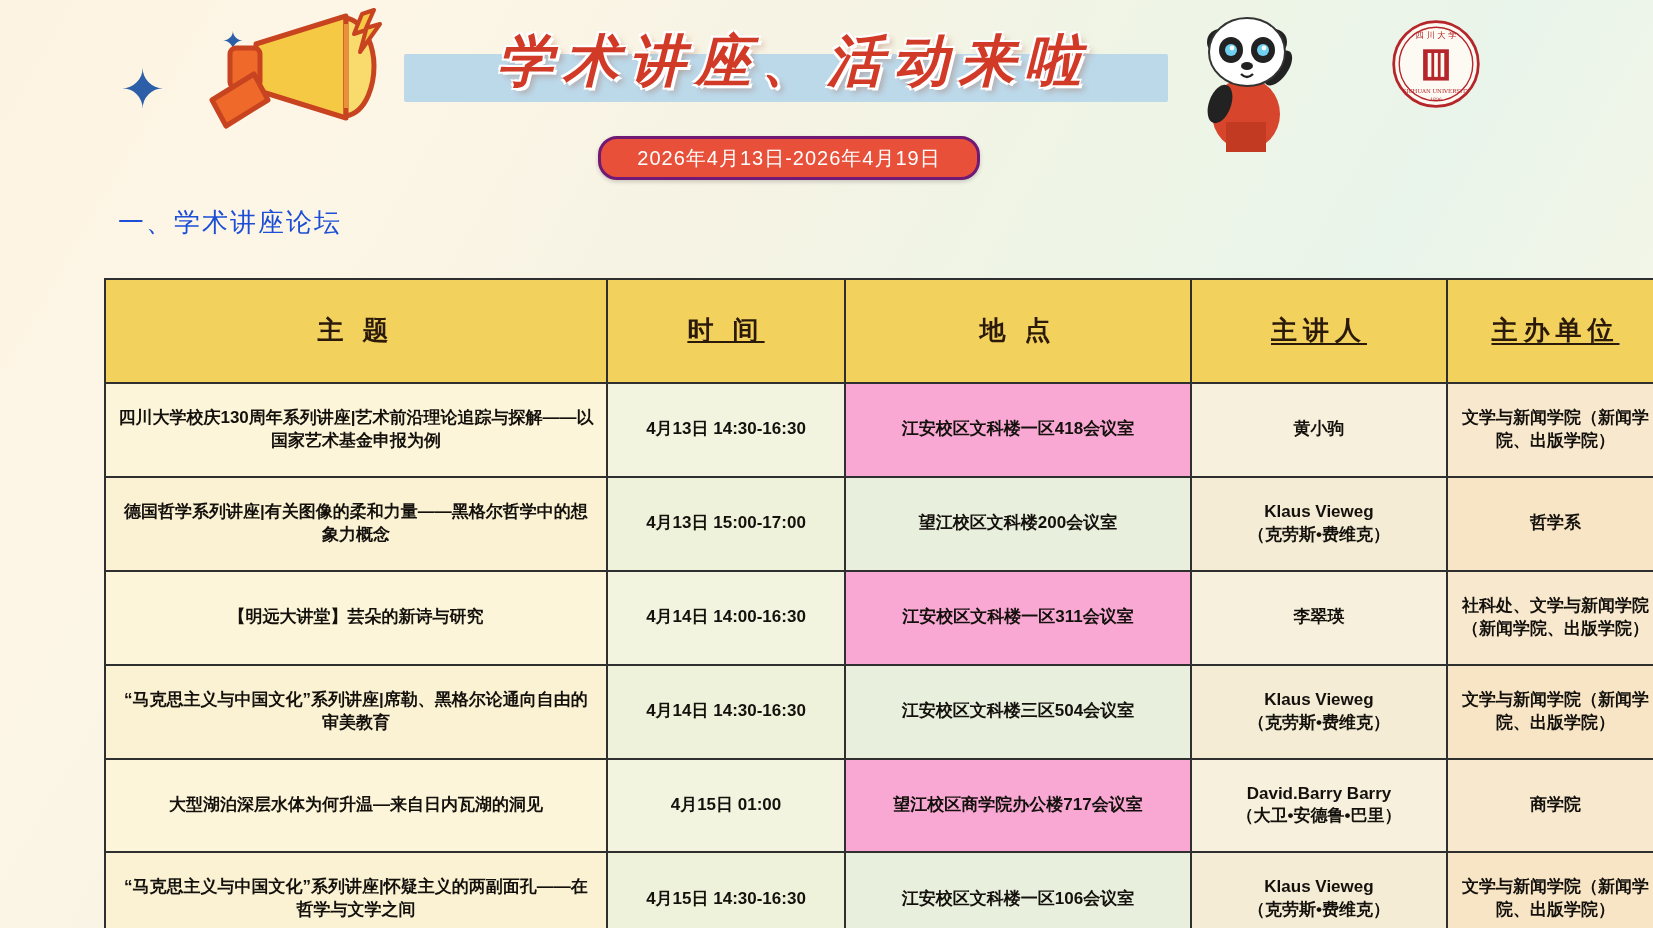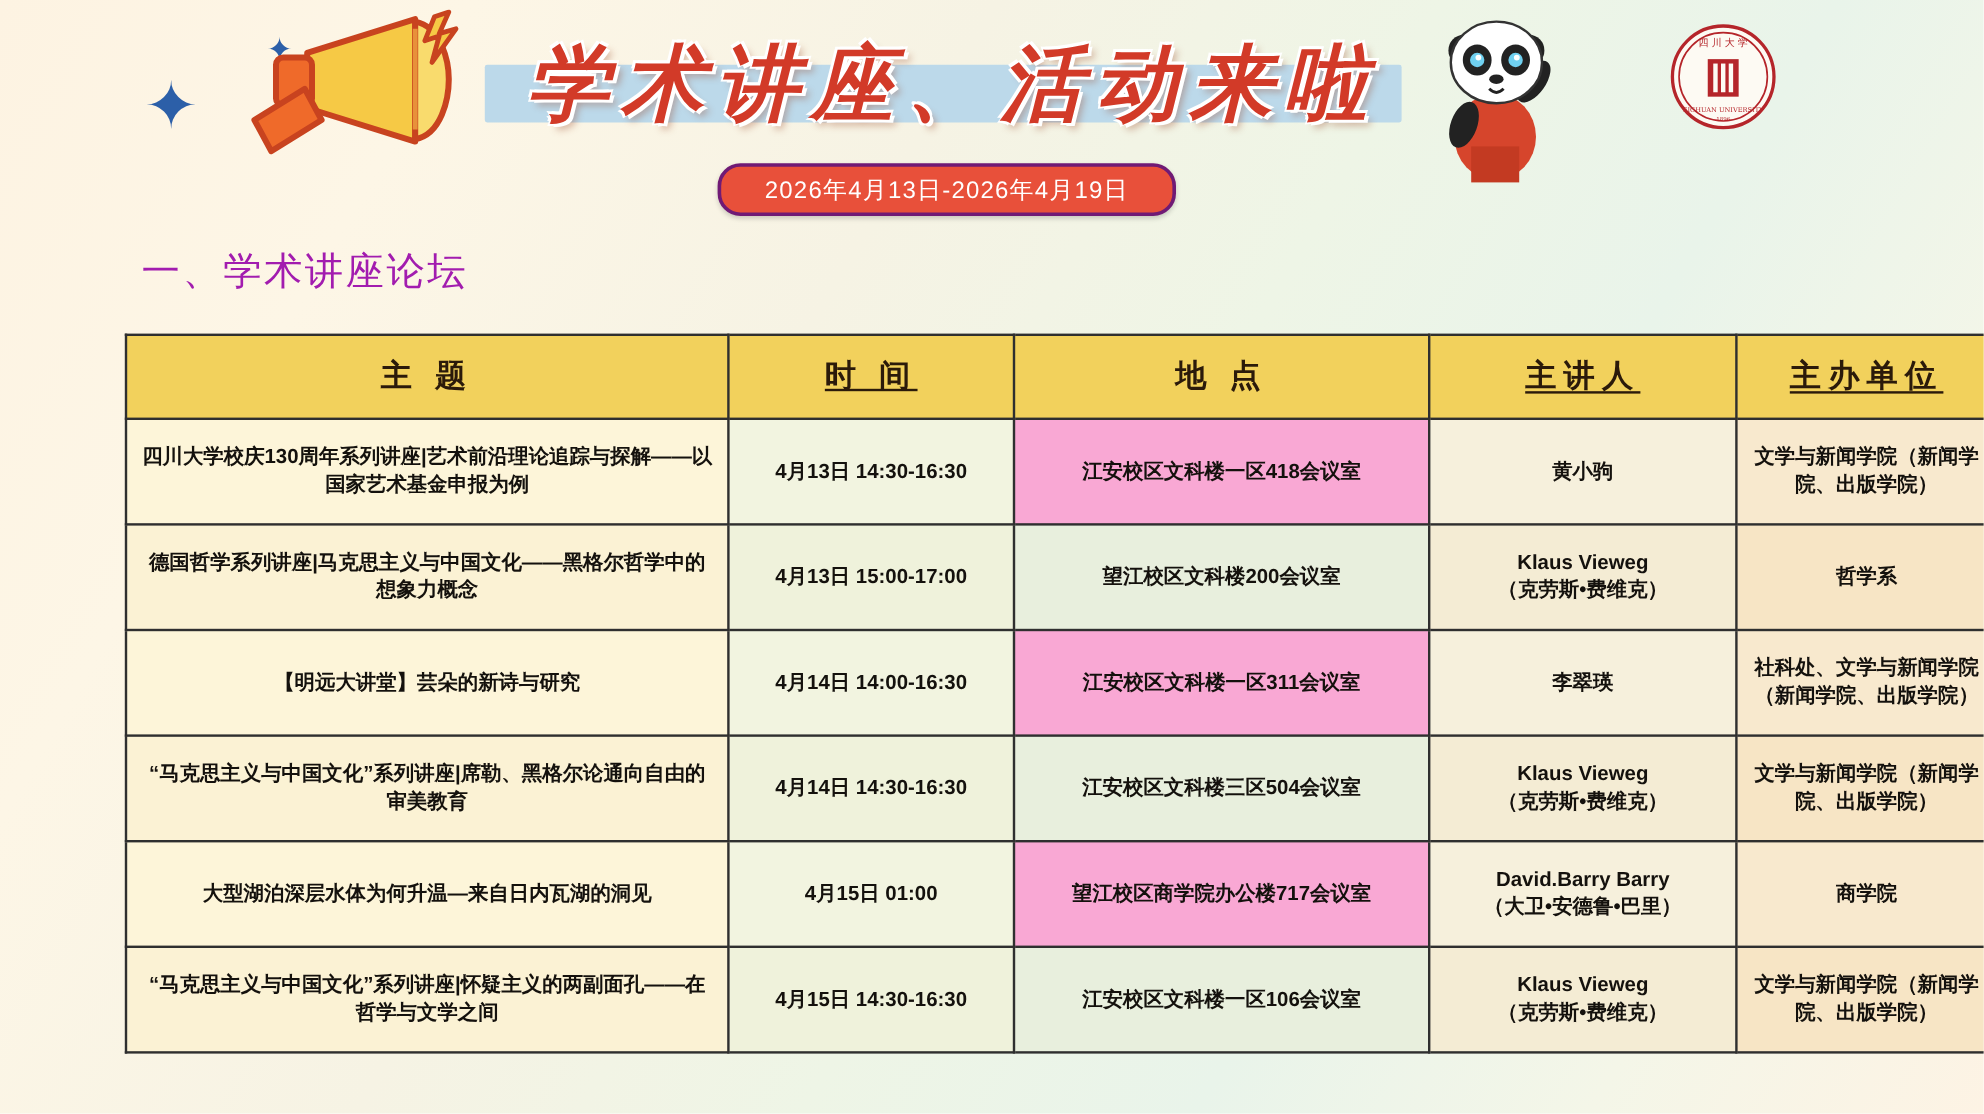--- a/index.html
+++ b/index.html
@@ -48,21 +48,21 @@
     border-radius: 2px;
   }
 
   .main-title {
     position: absolute;
     left: 424px;
     top: 24px;
     width: 740px;
     text-align: center;
     font-family: "DejaVu Serif", serif;
-    font-size: 69px;
+    font-size: 56px;
     font-weight: bold;
     font-style: italic;
     color: #d23a28;
     letter-spacing: 10px;
     text-shadow:
        3px 3px 0 #ffffff,
       -2px -2px 0 #ffffff,
        2px -2px 0 #ffffff,
       -2px  2px 0 #ffffff,
        5px 5px 6px rgba(150,60,30,.35);
@@ -101,43 +101,43 @@
     top: 18px;
     width: 92px;
     height: 92px;
   }
 
   
   .section-heading {
     position: absolute;
     left: 118px;
     top: 205px;
-    font-size: 32px;
-    color: #a21caf;
+    font-size: 26px;
+    color: #1d4ed8;
     letter-spacing: 2px;
   }
 
   
   .table-wrap {
     position: absolute;
     left: 104px;
     top: 278px;
     width: 1449px;
   }
 
   table.schedule {
     border-collapse: collapse;
     width: 100%;
     table-layout: fixed;
   }
 
   table.schedule th,
   table.schedule td {
     border: 2px solid #2f2f2f;
-    padding: 6px 10px;
+    padding: 23px 10px;
     text-align: center;
     vertical-align: middle;
     font-size: 17px;
     font-weight: bold;
     color: #14110d;
     line-height: 1.35;
   }
 
   table.schedule thead th {
     background: #f2d15c;
@@ -239,21 +239,21 @@
     </thead>
     <tbody>
       <tr>
         <td class="topic">四川大学校庆130周年系列讲座|艺术前沿理论追踪与探解——以国家艺术基金申报为例</td>
         <td class="time">4月13日 14:30-16:30</td>
         <td class="place">江安校区文科楼一区418会议室</td>
         <td class="speaker">黄小驹</td>
         <td class="host">文学与新闻学院（新闻学院、出版学院）</td>
       </tr>
       <tr>
-        <td class="topic">德国哲学系列讲座|马克思主义与中国文化——黑格尔哲学中的想象力概念</td>
+        <td class="topic">德国哲学系列讲座|有关图像的柔和力量——黑格尔哲学中的想象力概念</td>
         <td class="time">4月13日 15:00-17:00</td>
         <td class="place">望江校区文科楼200会议室</td>
         <td class="speaker" style="white-space:pre-line">Klaus Vieweg
 （克劳斯•费维克）</td>
         <td class="host">哲学系</td>
       </tr>
       <tr>
         <td class="topic">【明远大讲堂】芸朵的新诗与研究</td>
         <td class="time">4月14日 14:00-16:30</td>
         <td class="place">江安校区文科楼一区311会议室</td>

